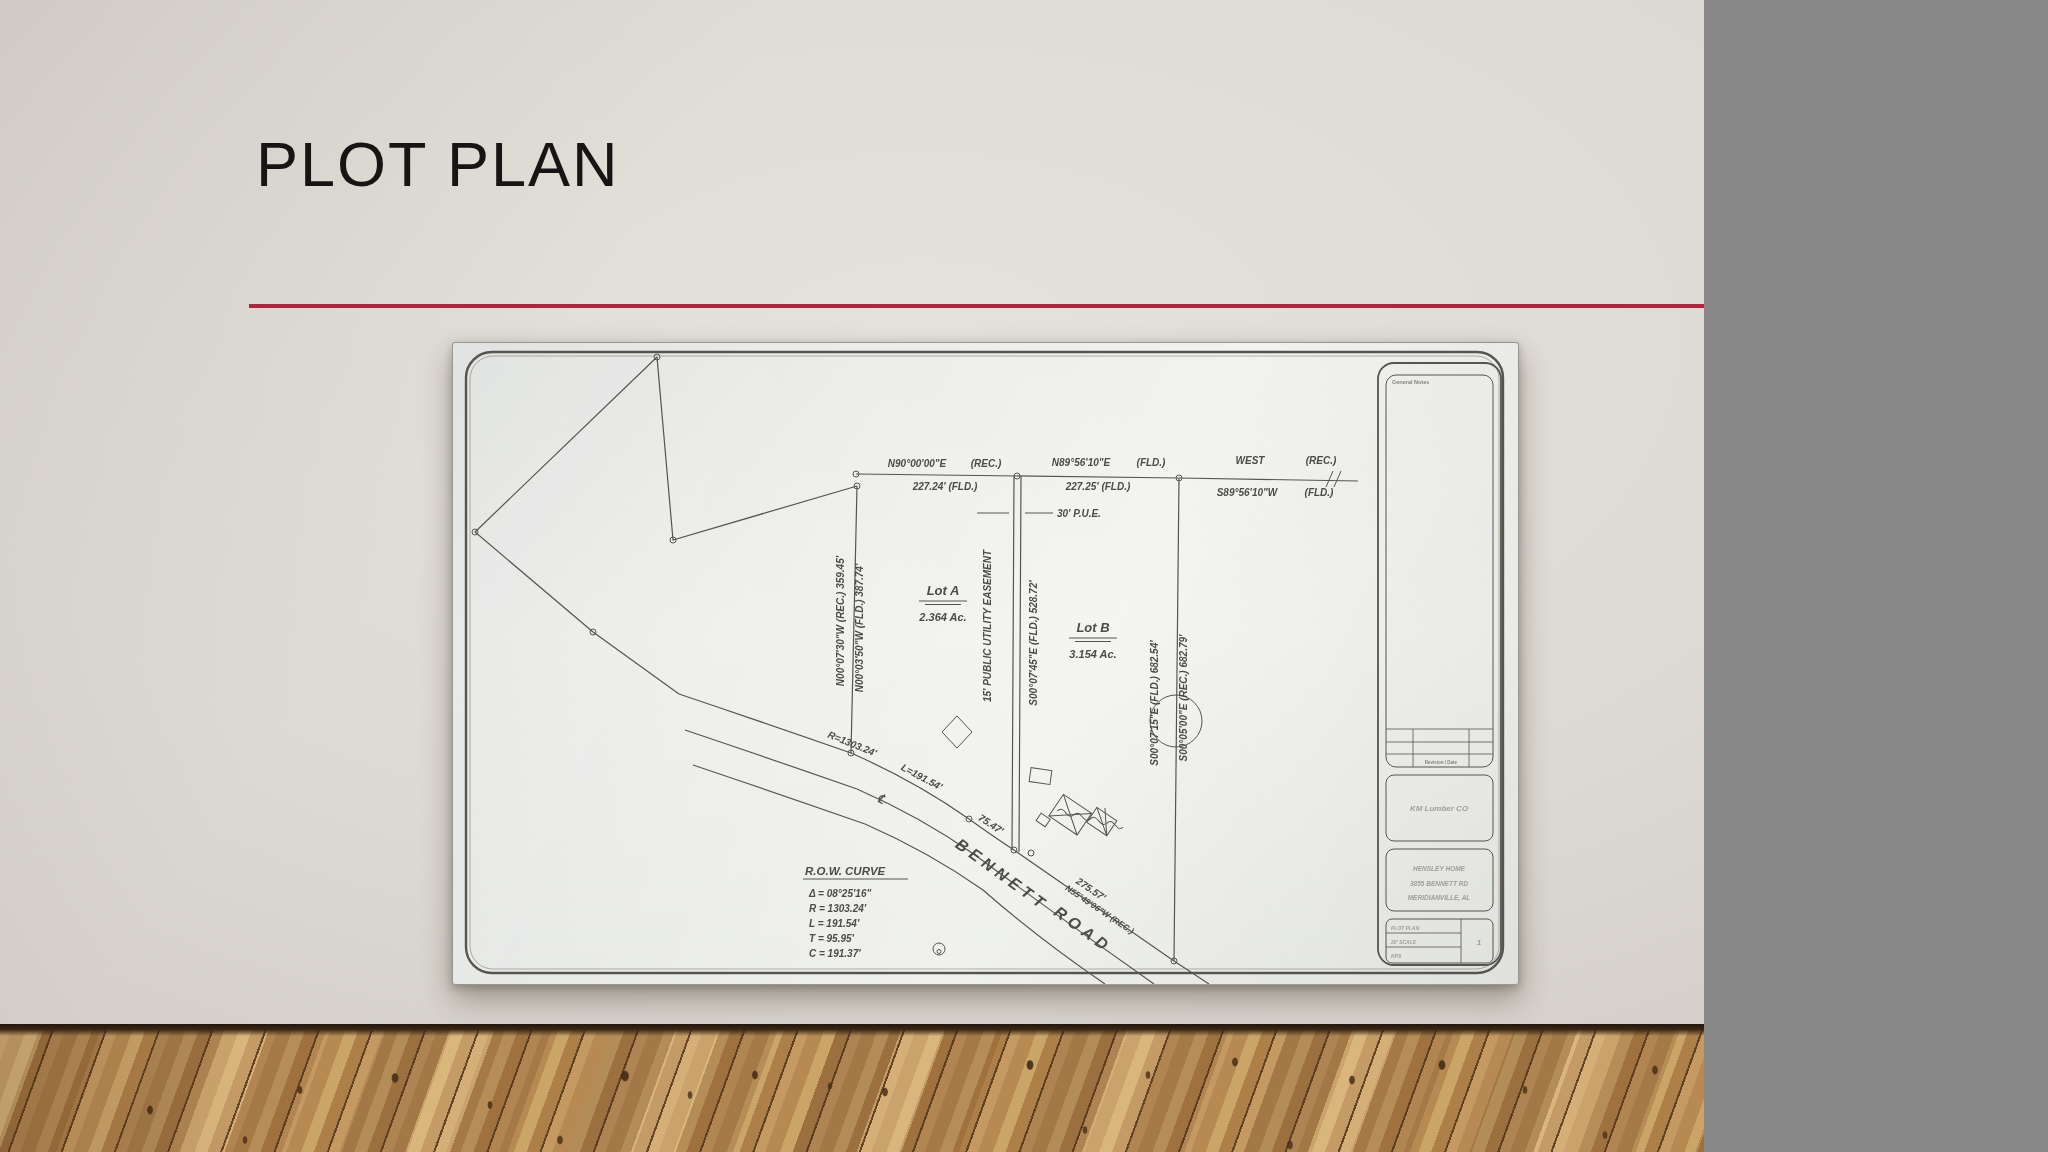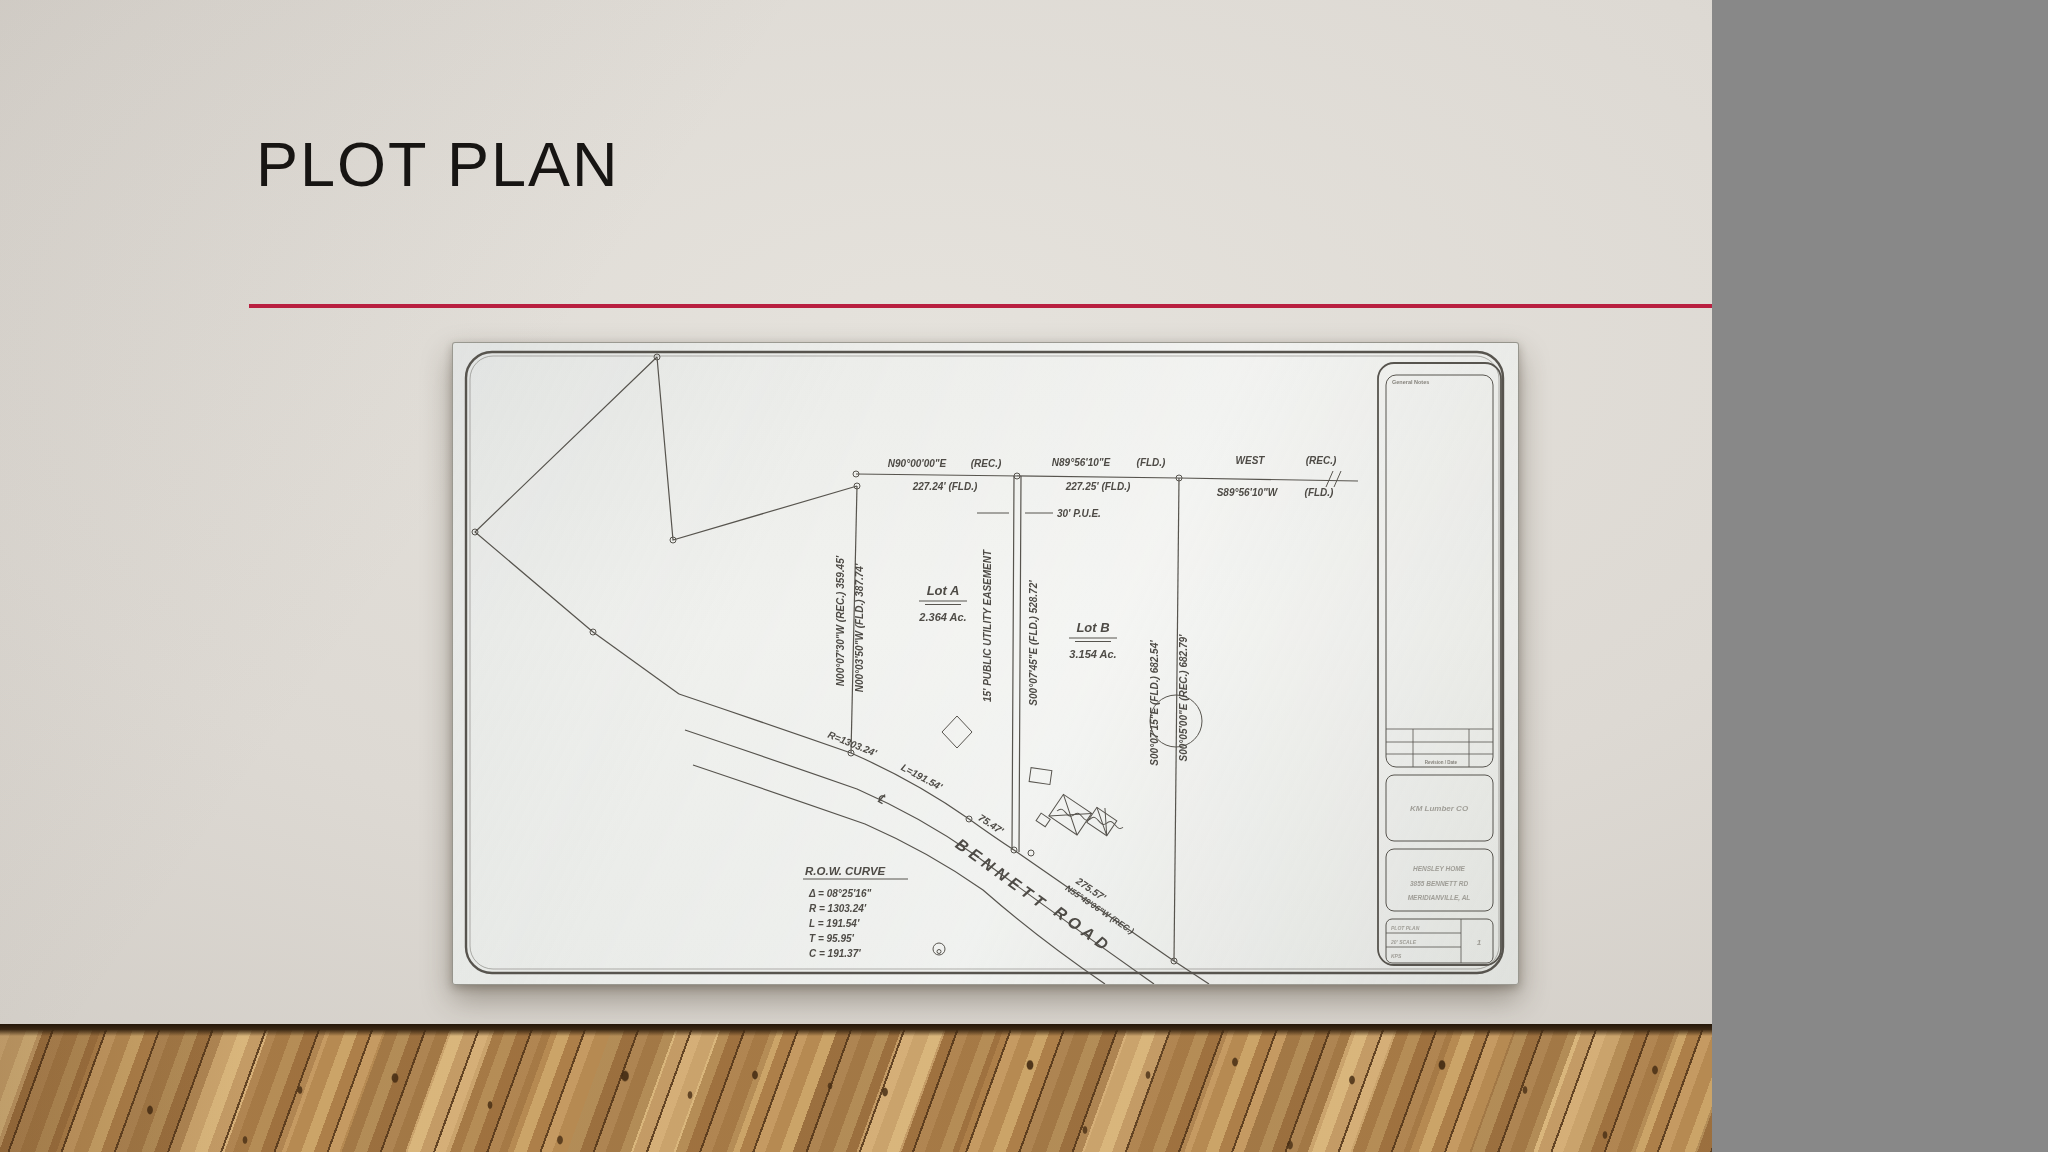--- a/index.html
+++ b/index.html
@@ -1,20 +1,20 @@
 <!DOCTYPE html>
 <html><head>
 <meta charset="utf-8">
 <style>
   html,body{margin:0;padding:0;background:#888;}
   .slide{position:relative;width:1704px;height:1152px;overflow:hidden;
     font-family:"Liberation Sans",sans-serif;
     background:
       linear-gradient(125deg, rgba(110,100,90,.10), rgba(0,0,0,0) 32%),
-      radial-gradient(120% 95% at 54% 30%, #e5e2dc 0%, #ddd9d3 48%, #ccc7c0 100%); padding-left: 8px;}
+      radial-gradient(120% 95% at 54% 30%, #e5e2dc 0%, #ddd9d3 48%, #ccc7c0 100%);}
   .title{position:absolute;left:256px;top:128px;font-size:63px;font-weight:400;
     letter-spacing:2px;color:#171513;margin:0;}
   .rule{position:absolute;left:249px;top:304px;width:1612px;height:4px;background:#b91f40;}
   .paper{position:absolute;left:452px;top:342px;width:1065px;height:641px;
     background:
       linear-gradient(115deg, rgba(160,168,172,.14), rgba(255,255,255,0) 30%, rgba(255,255,255,.30) 58%, rgba(150,150,140,.12) 100%),
       linear-gradient(180deg,#ecedea 0%,#f0f1ee 45%,#e9ebe8 100%);
     border:1px solid rgba(90,85,72,.55);border-radius:3px;
     box-shadow:0 14px 30px rgba(55,44,30,.38), 0 3px 8px rgba(55,44,30,.28);}
   .plan{position:absolute;inset:0;width:100%;height:100%;filter:blur(.3px);}

